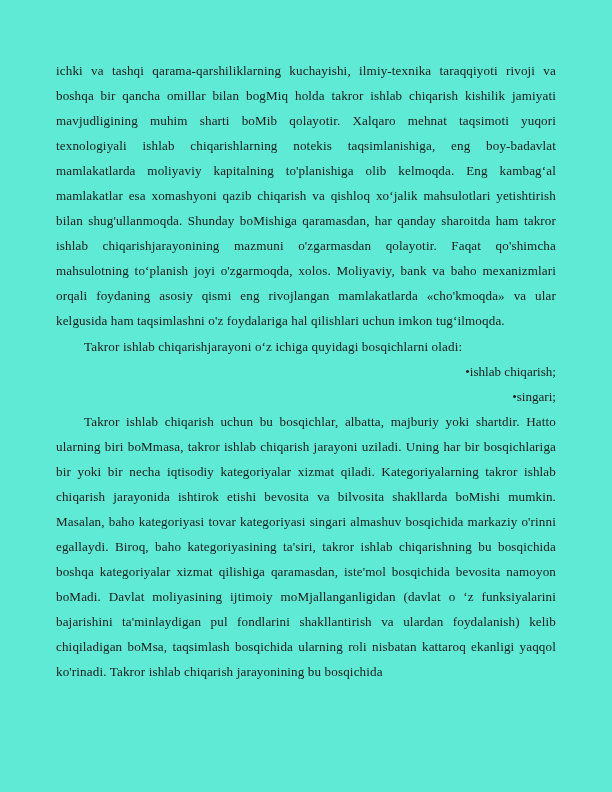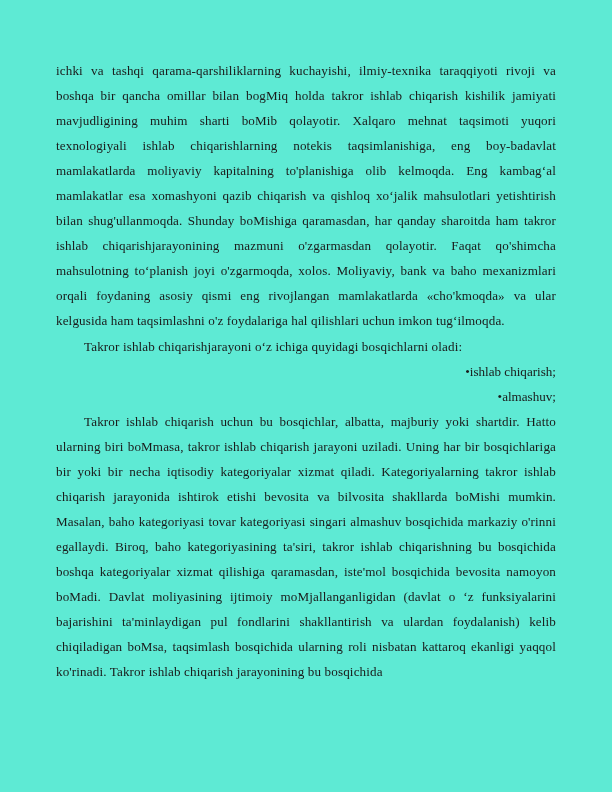--- a/index.html
+++ b/index.html
@@ -75,20 +75,20 @@
 
     <p class="para">ichki va tashqi qarama-qarshiliklarning kuchayishi, ilmiy-texnika taraqqiyoti rivoji va boshqa bir qancha omillar bilan bogMiq holda takror ishlab chiqarish kishilik jamiyati mavjudligining muhim sharti boMib qolayotir. Xalqaro mehnat taqsimoti yuqori texnologiyali ishlab chiqarishlarning notekis taqsimlanishiga, eng boy-badavlat mamlakatlarda moliyaviy kapitalning to'planishiga olib kelmoqda. Eng kambagʻal mamlakatlar esa xomashyoni qazib chiqarish va qishloq xoʻjalik mahsulotlari yetishtirish bilan shug'ullanmoqda. Shunday boMishiga qaramasdan, har qanday sharoitda ham takror ishlab chiqarishjarayonining mazmuni o'zgarmasdan qolayotir. Faqat qo'shimcha mahsulotning toʻplanish joyi o'zgarmoqda, xolos. Moliyaviy, bank va baho mexanizmlari orqali foydaning asosiy qismi eng rivojlangan mamlakatlarda «cho'kmoqda» va ular kelgusida ham taqsimlashni o'z foydalariga hal qilishlari uchun imkon tugʻilmoqda.</p>
 
     <p class="para indent">Takror ishlab chiqarishjarayoni oʻz ichiga quyidagi bosqichlarni oladi:</p>
 
     <ul class="bullet-list">
       <li class="bullet-item">
         <span class="dot">•</span><span>ishlab chiqarish;</span>
       </li>
       <li class="bullet-item">
-        <span class="dot">•</span><span>almashuv;</span>
+        <span class="dot">•</span><span>singari;</span>
       </li>
     </ul>
 
     <p class="para indent">Takror ishlab chiqarish uchun bu bosqichlar, albatta, majburiy yoki shartdir. Hatto ularning biri boMmasa, takror ishlab chiqarish jarayoni uziladi. Uning har bir bosqichlariga bir yoki bir necha iqtisodiy kategoriyalar xizmat qiladi. Kategoriyalarning takror ishlab chiqarish jarayonida ishtirok etishi bevosita va bilvosita shakllarda boMishi mumkin. Masalan, baho kategoriyasi tovar kategoriyasi singari almashuv bosqichida markaziy o'rinni egallaydi. Biroq, baho kategoriyasining ta'siri, takror ishlab chiqarishning bu bosqichida boshqa kategoriyalar xizmat qilishiga qaramasdan, iste'mol bosqichida bevosita namoyon boMadi. Davlat moliyasining ijtimoiy moMjallanganligidan (davlat o ʻz funksiyalarini bajarishini ta'minlaydigan pul fondlarini shakllantirish va ulardan foydalanish) kelib chiqiladigan boMsa, taqsimlash bosqichida ularning roli nisbatan kattaroq ekanligi yaqqol ko'rinadi. Takror ishlab chiqarish jarayonining bu bosqichida</p>
 
   </div>
 </div>
 
 </body></html>

